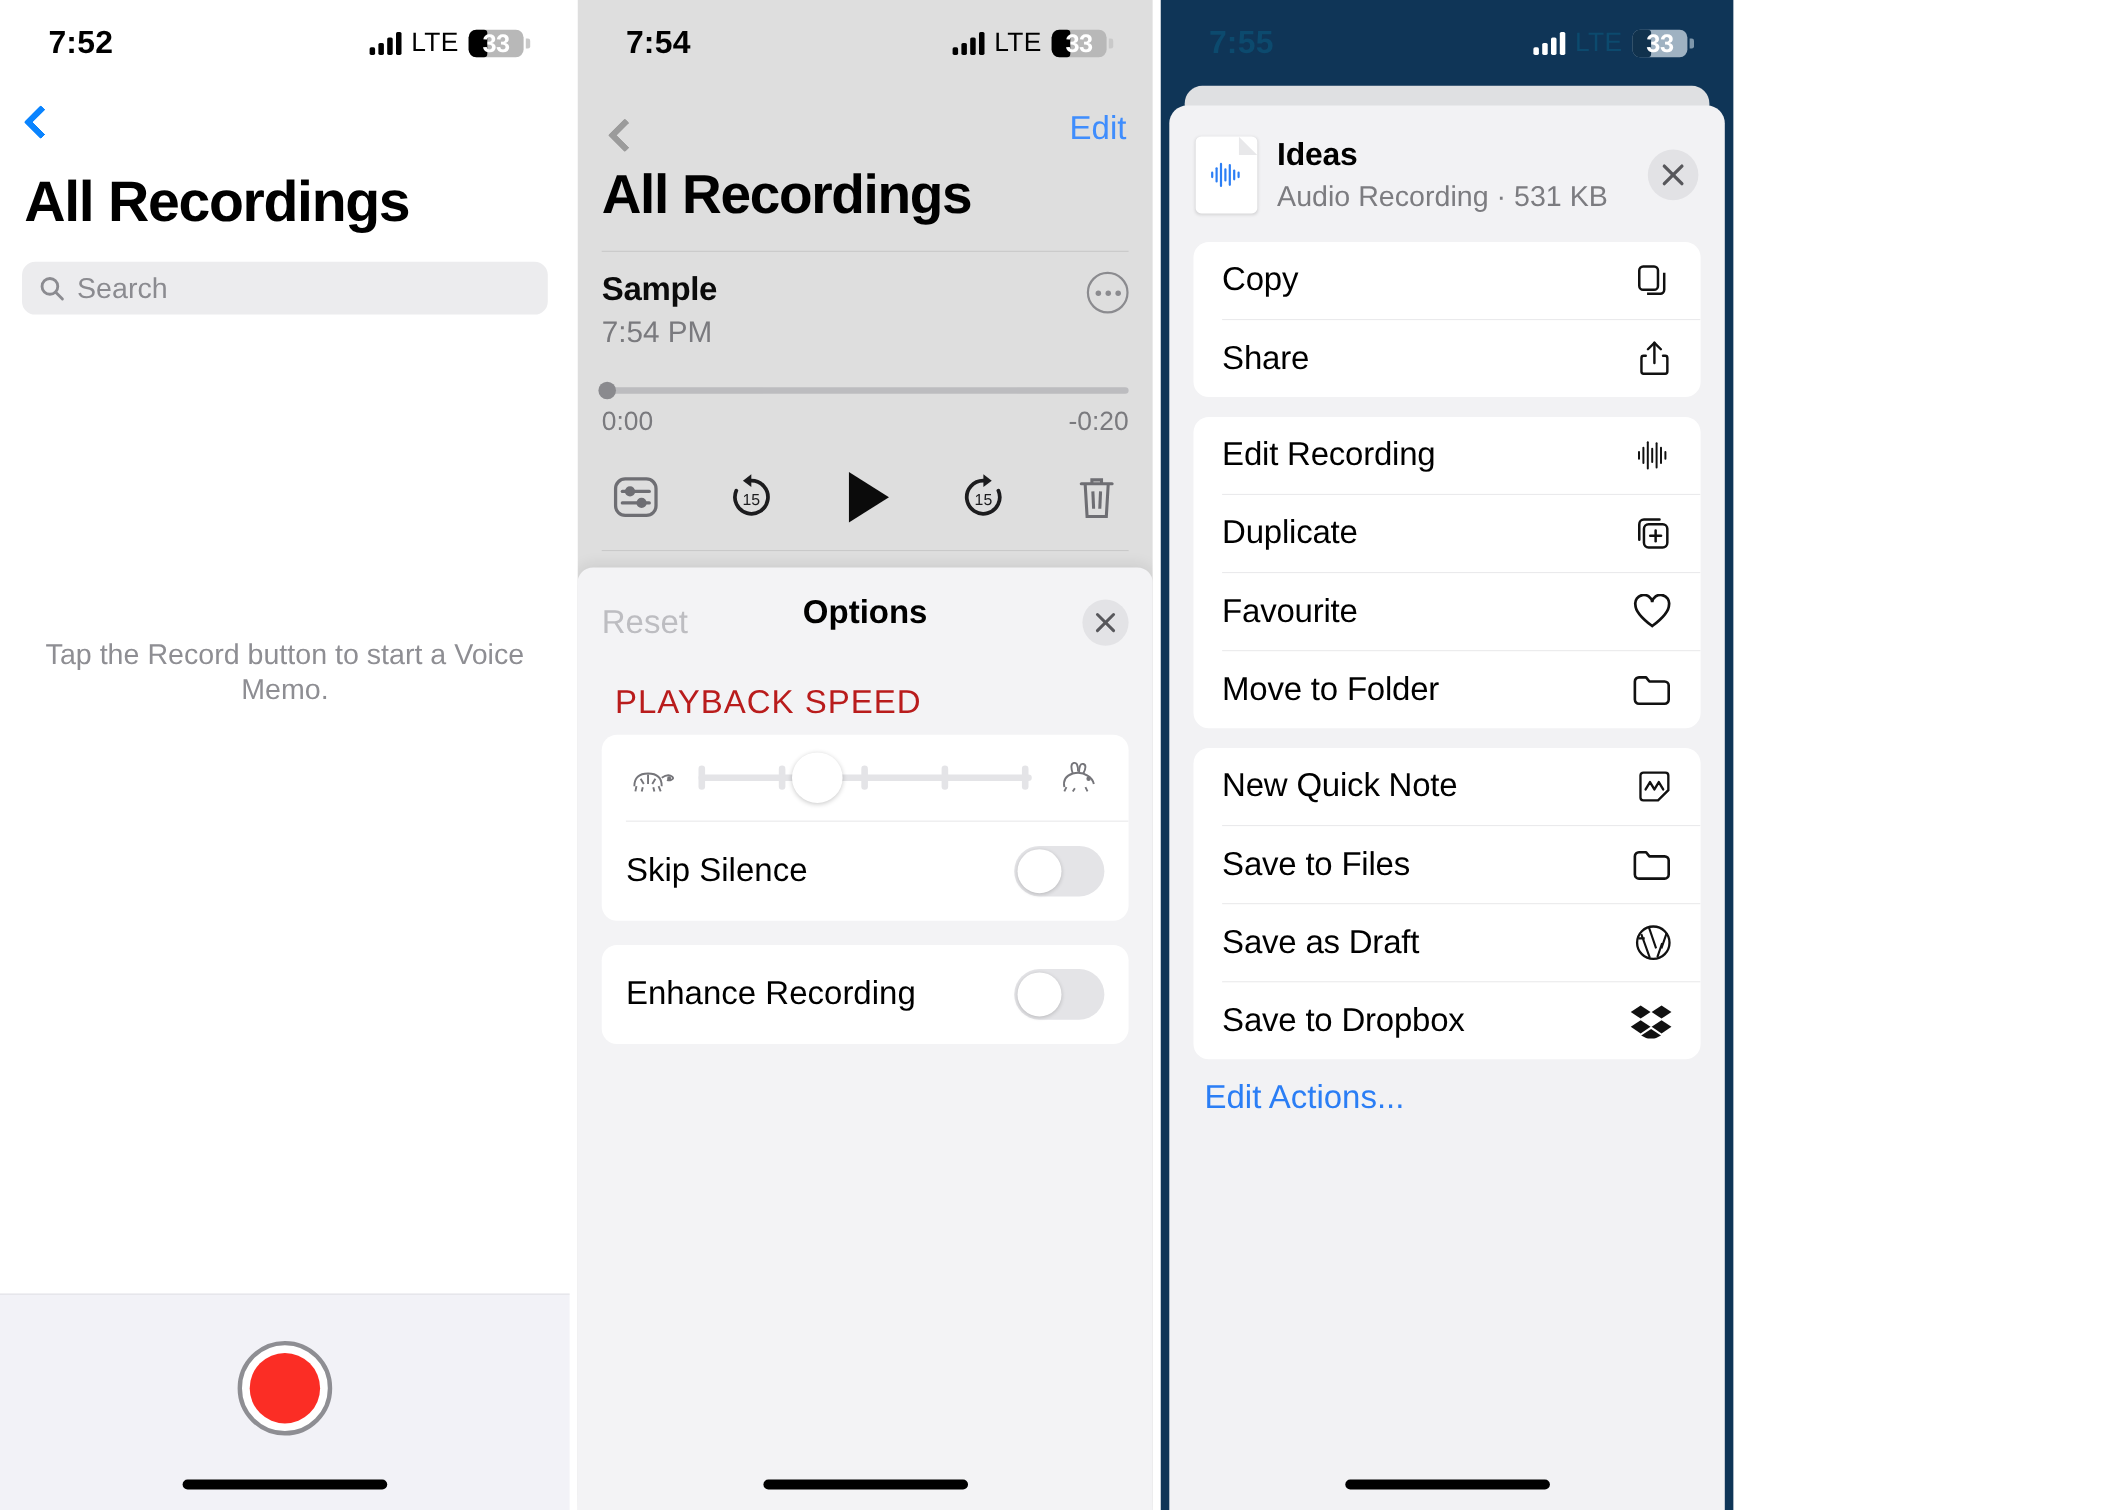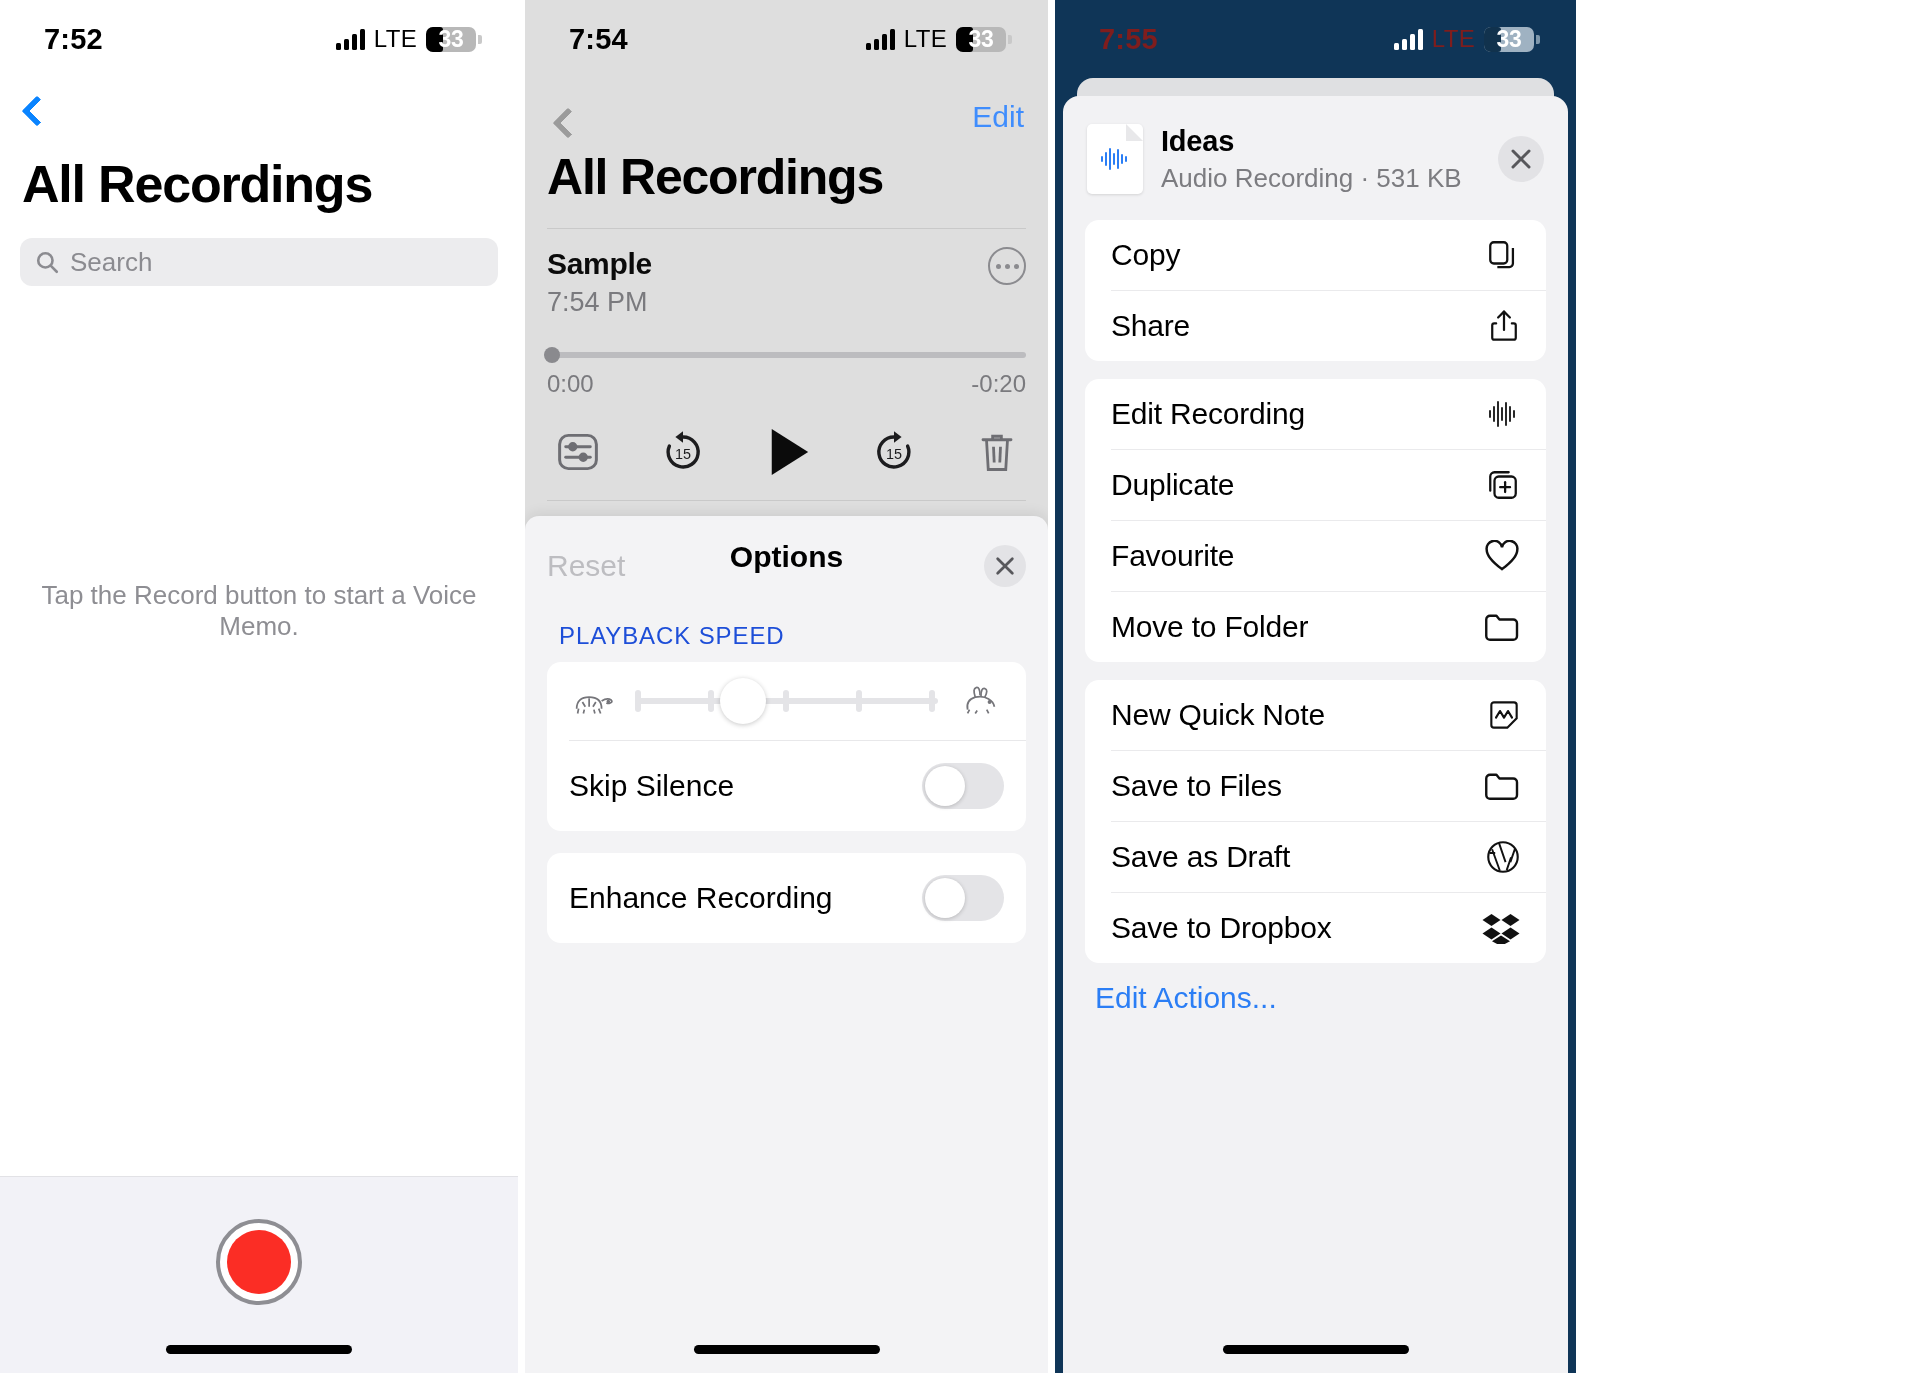--- a/index.html
+++ b/index.html
@@ -45,21 +45,21 @@
   }
   .batt-num {
     position: relative; width:100%; text-align:center;
     font-size: 23px; font-weight: 700; color:#ffffff; line-height:25px;
     letter-spacing:-.4px;
   }
   .batt-cap {
     position:absolute; right:-6px; top:8px; width:4px; height:9px;
     background:#c9c9c9; border-radius:0 2px 2px 0;
   }
-  .sb-dark .sb-time, .sb-dark .lte { color:#7f1d1d; }
+  .sb-dark .sb-time, .sb-dark .lte { color:#0c4a6e; }
   .sb-dark .sig i { background:#fff; }
   .sb-dark .batt { background:#9fb2c2; }
   .sb-dark .batt-fill { background:#11324d; }
   .sb-dark .batt-cap { background:#7e97ab; }
 
   
   .home-ind {
     position:absolute; bottom:19px; left:50%; transform:translateX(-50%);
     width: 186px; height: 9px; background:#000; border-radius:5px; z-index:40;
   }
@@ -136,21 +136,21 @@
     box-shadow: 0 -2px 14px rgba(0,0,0,.09);
   }
   .sheet-head { display:flex; align-items:center; justify-content:space-between;
                 padding: 26px 22px 0 22px; position:relative; height:74px; }
   .sheet-reset { font-size:30px; color:#bdbdc1; }
   .sheet-title { position:absolute; left:0; right:0; text-align:center;
                  font-size:30px; font-weight:700; color:#000; top:24px;}
   .close-btn { width:42px; height:42px; border-radius:50%; background:#e3e3e6;
                display:flex; align-items:center; justify-content:center;
                position:relative; z-index:2; }
-  .sect-label { font-size:24px; color:#1d4ed8; letter-spacing:.9px;
+  .sect-label { font-size:30px; color:#b91c1c; letter-spacing:.9px;
                 margin: 32px 0 12px 34px; }
   .card { margin: 0 22px; background:#fff; border-radius:14px; overflow:hidden; }
   .speed-row { display:flex; align-items:center; padding: 16px 22px; gap:20px; }
   .slider { position:relative; flex:1; height:46px; }
   .slider-track { position:absolute; top:20px; left:0; right:0; height:6px;
                   background:#e4e4e7; border-radius:3px; }
   .tick { position:absolute; top:12px; width:6px; height:22px;
           background:#e4e4e7; border-radius:3px; }
   .slider-knob { position:absolute; top:0; width:46px; height:46px;
                  border-radius:50%; background:#fff;

